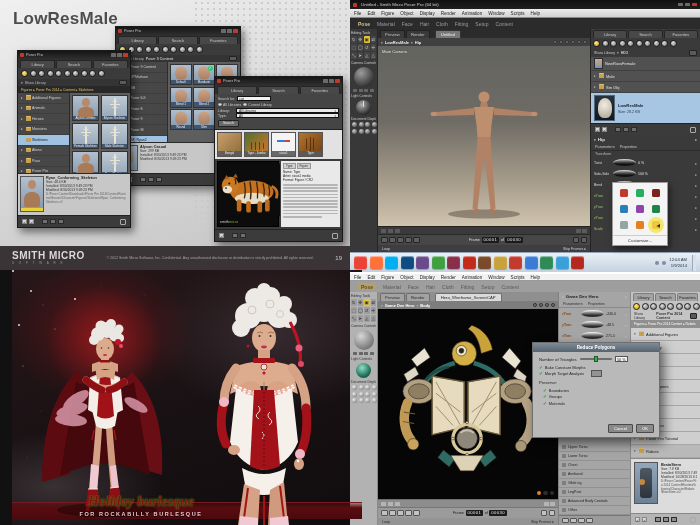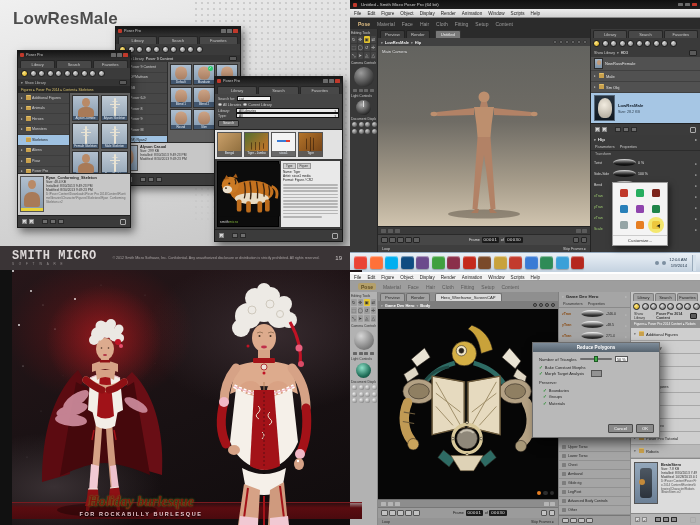--- a/index.html
+++ b/index.html
@@ -6,21 +6,21 @@
 html,body{background:#222}
 .stage{position:relative;width:700px;height:525px;overflow:hidden;font-family:"Liberation Sans",sans-serif;background:#111;font-size:5px;color:#ddd}
 .q{position:absolute;overflow:hidden}
 
 
 .qa{left:0;top:0;width:350px;height:270px;background:linear-gradient(165deg,#f0f0f0,#d6d6d6 55%,#c2c2c2)}
 .qa::after{content:"";position:absolute;right:0;top:0;width:45%;height:82%;background-image:radial-gradient(circle,#c9c9c9 .7px,transparent 1px);background-size:6px 6px;opacity:.9;pointer-events:none}
 .qa-title{position:absolute;left:13px;top:9px;font-size:17px;font-weight:bold;color:#4d4d4d;letter-spacing:.2px}
 .qa-footer{position:absolute;left:0;top:246px;width:350px;height:24px;background:#3a3436;display:flex;align-items:center;z-index:9}
 .brand{margin-left:12px;line-height:1}
-.brand b{font-family:Liberation Mono, monospace;font-size:12px;color:#ddd8d8;letter-spacing:.5px;display:block}
+.brand b{font-family:Liberation Sans, sans-serif;font-size:10px;color:#ddd8d8;letter-spacing:.5px;display:block}
 .brand i{font-style:normal;font-size:3px;color:#9a9494;letter-spacing:2px;display:block;margin-top:1px}
 .copy{flex:1;text-align:center;font-size:3.6px;color:#a8a2a2;padding:0 8px}
 .pageno{margin-right:8px;font-size:6px;color:#cfcaca}
 
 .pwin{position:absolute;background:#4c4c4c;border:1px solid #191919;box-shadow:3px 4px 8px rgba(0,0,0,.5);display:flex;flex-direction:column}
 .w1{left:17px;top:50px;width:114px;height:178px;z-index:3}
 .w2{left:115px;top:26px;width:126px;height:160px;z-index:1}
 .w3{left:214px;top:76px;width:129px;height:166px;z-index:2}
 .ptitle{height:8px;background:linear-gradient(180deg,#151515,#2f2f2f);display:flex;align-items:center;padding:0 2px;flex:none}
 .pt-ico{width:4px;height:4px;background:#c0392b;border-radius:1px;margin-right:2px}

